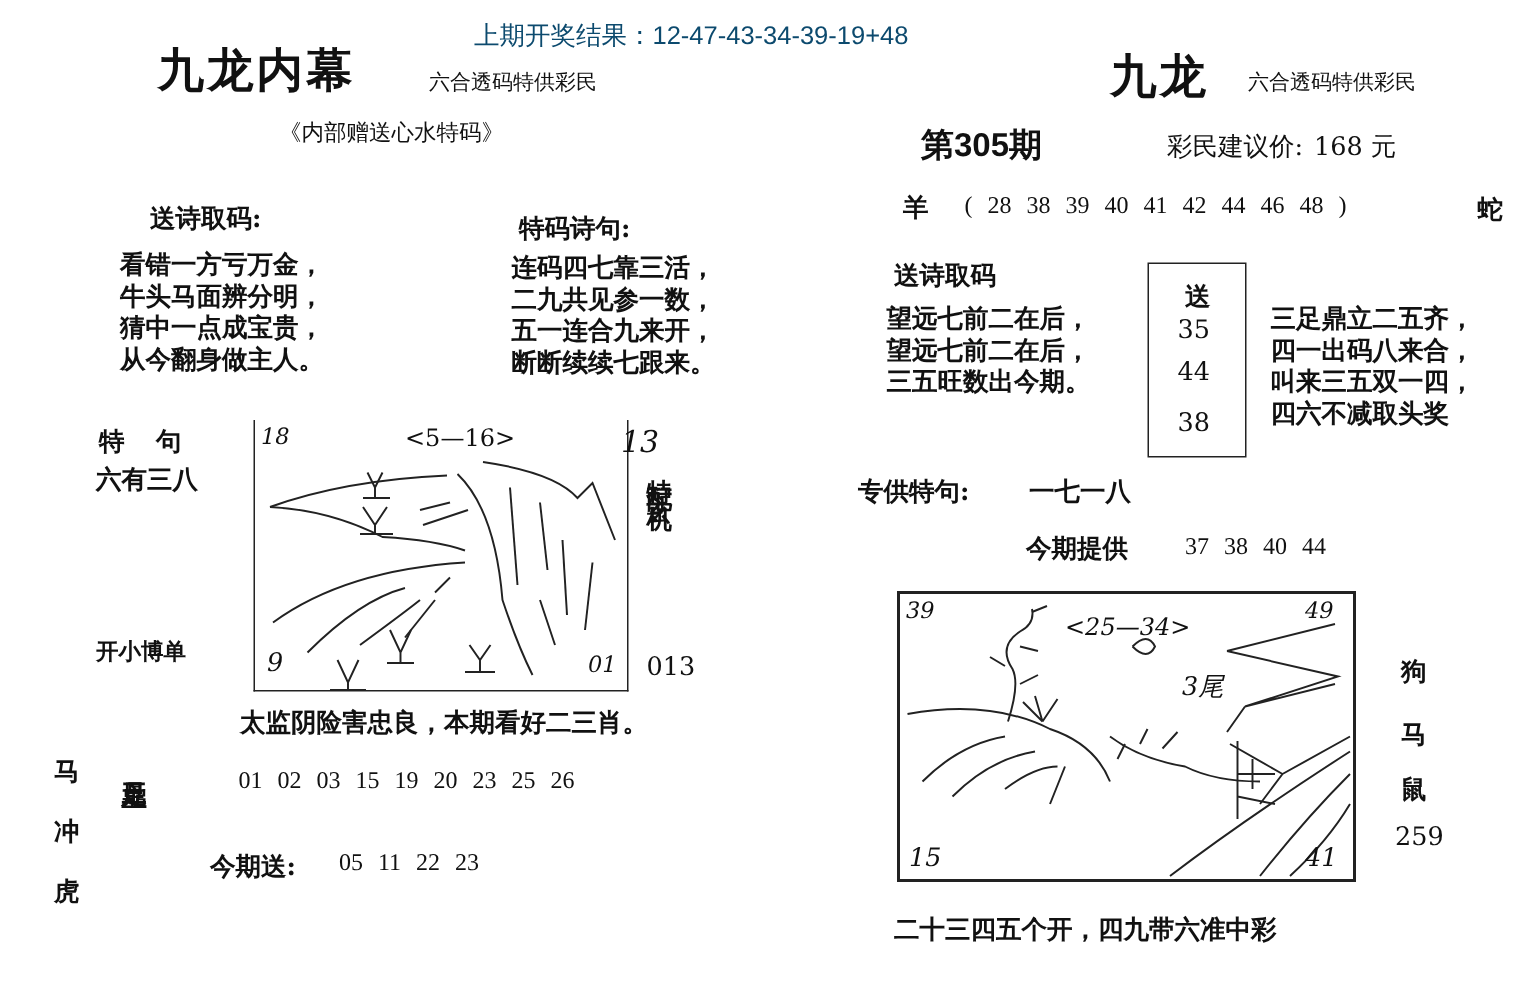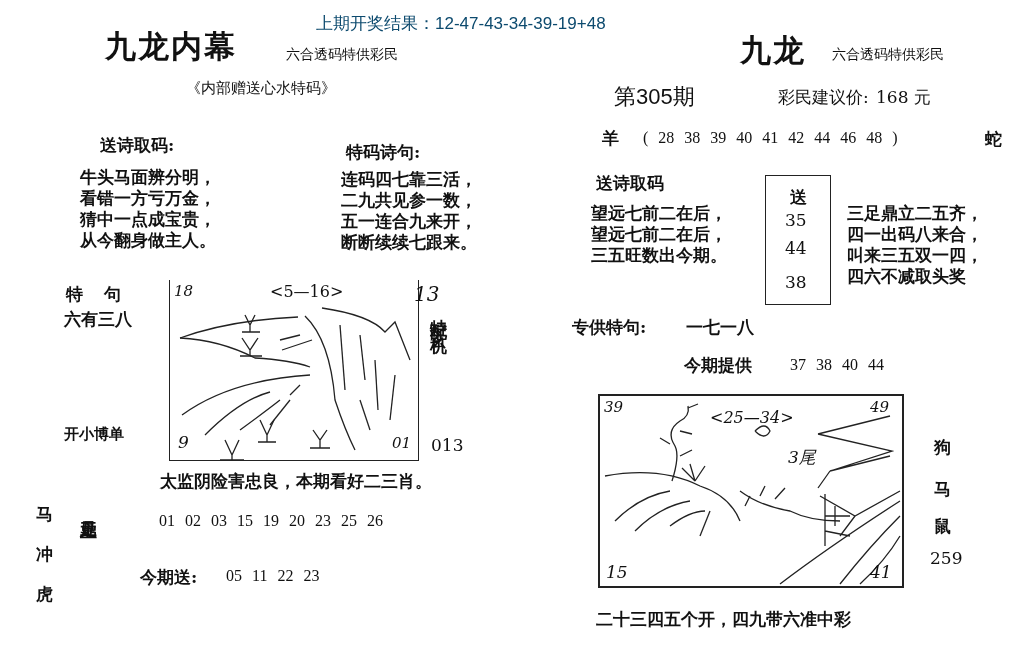--- a/index.html
+++ b/index.html
@@ -6,40 +6,40 @@
     body { width: 1026px; height: 660px; position: relative; overflow: hidden;
            font-family: "DejaVu Serif", "Liberation Serif", serif; color: #111; }
     .abs { position: absolute; white-space: nowrap; }
     .red-result { color: #0c4a6e; font-family: "Liberation Sans", "DejaVu Sans", sans-serif; font-size: 17px; }
     .title-big { font-size: 31px; font-weight: bold; letter-spacing: 2px; font-family: "DejaVu Serif", serif; }
     .subtitle { font-size: 14px; }
     .sm { font-size: 15px; }
     .md { font-size: 17px; }
     .poem { font-size: 17px; line-height: 21px; font-weight: bold; }
     .vert { writing-mode: vertical-rl; text-orientation: upright; }
-    .issue { font-size: 22px; font-family: "Liberation Sans", "DejaVu Sans", sans-serif; }
+    .issue { font-size: 22px; font-family: "Liberation Sans", "DejaVu Sans", sans-serif; font-weight: bold; }
     .nums { font-size: 16px; font-family: "Liberation Serif", serif; word-spacing: 6px; }
     .box { position: absolute; border: 1.5px solid #222; }
     .sketch svg { position: absolute; left: 0; top: 0; }
   </style>
 </head>
 <body>
 
 <div class="abs red-result" style="left:316px; top:12px;">
   <span>上期开奖结果：</span><span>12-47-43-34-39-19+48</span>
 </div>
 
 <div class="abs title-big" style="left:105px; top:26px;">九龙内幕</div>
 <div class="abs subtitle" style="left:286px; top:46px;">六合透码特供彩民</div>
 <div class="abs sm" style="left:186px; top:79px;">《内部赠送心水特码》</div>
 
 <div class="abs md" style="left:100px; top:134px; font-weight:bold;">送诗取码:</div>
 <div class="abs poem" style="left:80px; top:167px;">
+  <div>看错一方亏万金，</div>
   <div>牛头马面辨分明，</div>
-  <div>看错一方亏万金，</div>
   <div>猜中一点成宝贵，</div>
   <div>从今翻身做主人。</div>
 </div>
 
 <div class="abs md" style="left:346px; top:141px; font-weight:bold;">特码诗句:</div>
 <div class="abs poem" style="left:341px; top:169px;">
   <div>连码四七靠三活，</div>
   <div>二九共见参一数，</div>
   <div>五一连合九来开，</div>
   <div>断断续续七跟来。</div>

